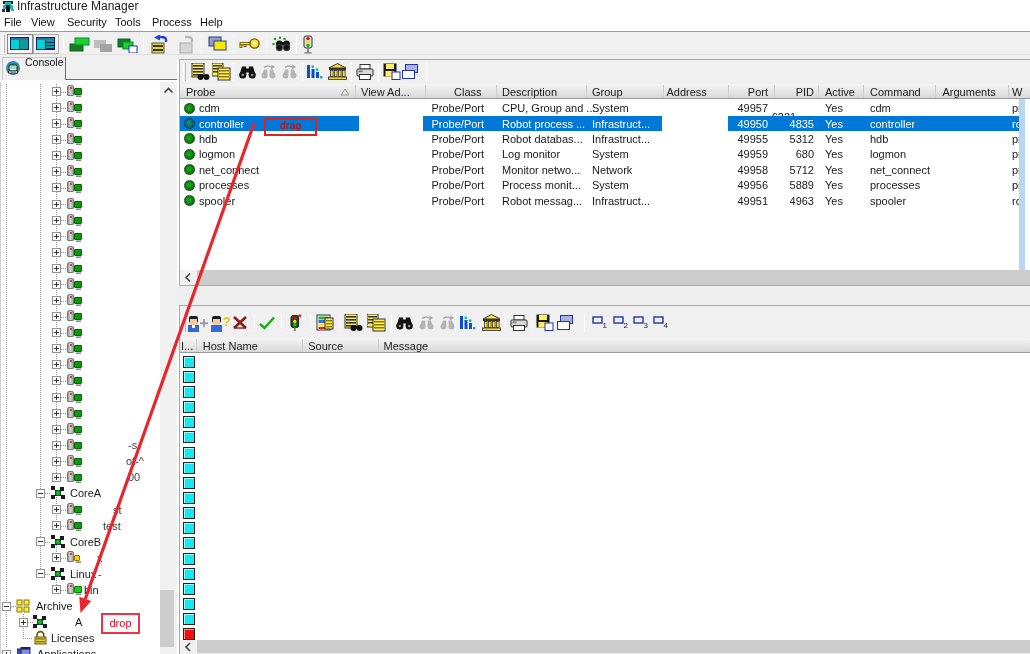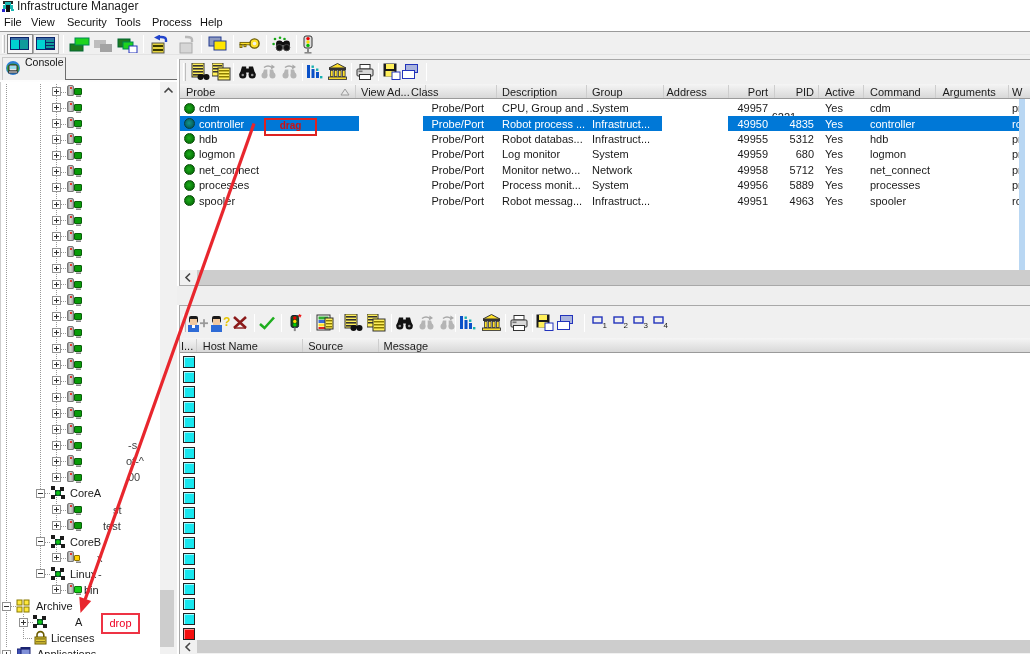--- a/index.html
+++ b/index.html
@@ -670,21 +670,21 @@
 <div class="hdrline" style="left:586.0px;top:85px;height:13px"></div>
 <div class="hdrline" style="left:662.5px;top:85px;height:13px"></div>
 <div class="hdrline" style="left:727.5px;top:85px;height:13px"></div>
 <div class="hdrline" style="left:774.0px;top:85px;height:13px"></div>
 <div class="hdrline" style="left:817.8px;top:85px;height:13px"></div>
 <div class="hdrline" style="left:862.5px;top:85px;height:13px"></div>
 <div class="hdrline" style="left:934.5px;top:85px;height:13px"></div>
 <div class="hdrline" style="left:1007.5px;top:85px;height:13px"></div>
 <div class="htxt" style="left:186.0px;top:86px">Probe</div>
 <div class="htxt" style="left:361.0px;top:86px">View Ad...</div>
-<div class="htxt" style="left:411px;top:86px">Class</div>
+<div class="htxt" style="left:454px;top:86px">Class</div>
 <div class="htxt" style="left:502.0px;top:86px">Description</div>
 <div class="htxt" style="left:592.0px;top:86px">Group</div>
 <div class="htxt" style="left:666.5px;top:86px">Address</div>
 <div class="htxt" style="left:708.0px;top:86px;width:60px;text-align:right">Port</div>
 <div class="htxt" style="left:754.0px;top:86px;width:60px;text-align:right">PID</div>
 <div class="htxt" style="left:825.0px;top:86px">Active</div>
 <div class="htxt" style="left:870.0px;top:86px">Command</div>
 <div class="htxt" style="left:942.5px;top:86px">Arguments</div>
 <div class="htxt" style="left:1012.0px;top:86px">W</div>
 <svg class="abs" style="left:340px;top:88px" width="10" height="8">

